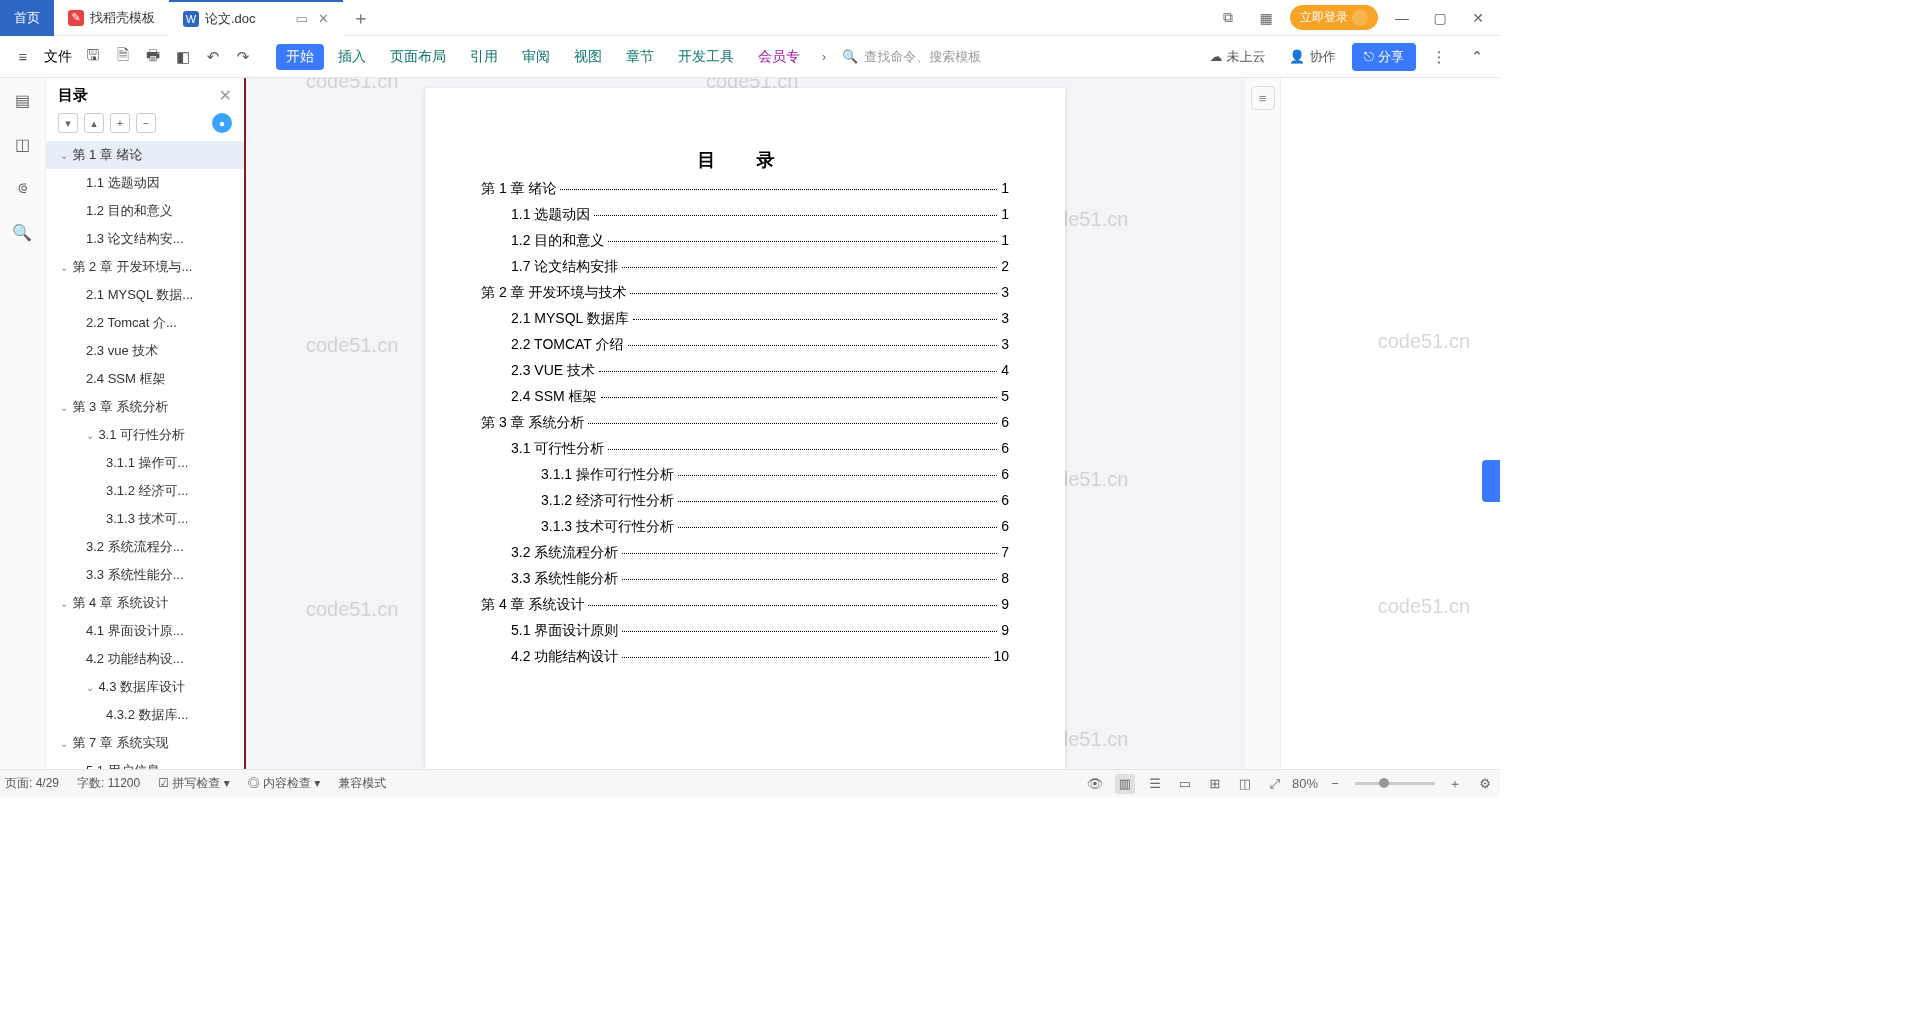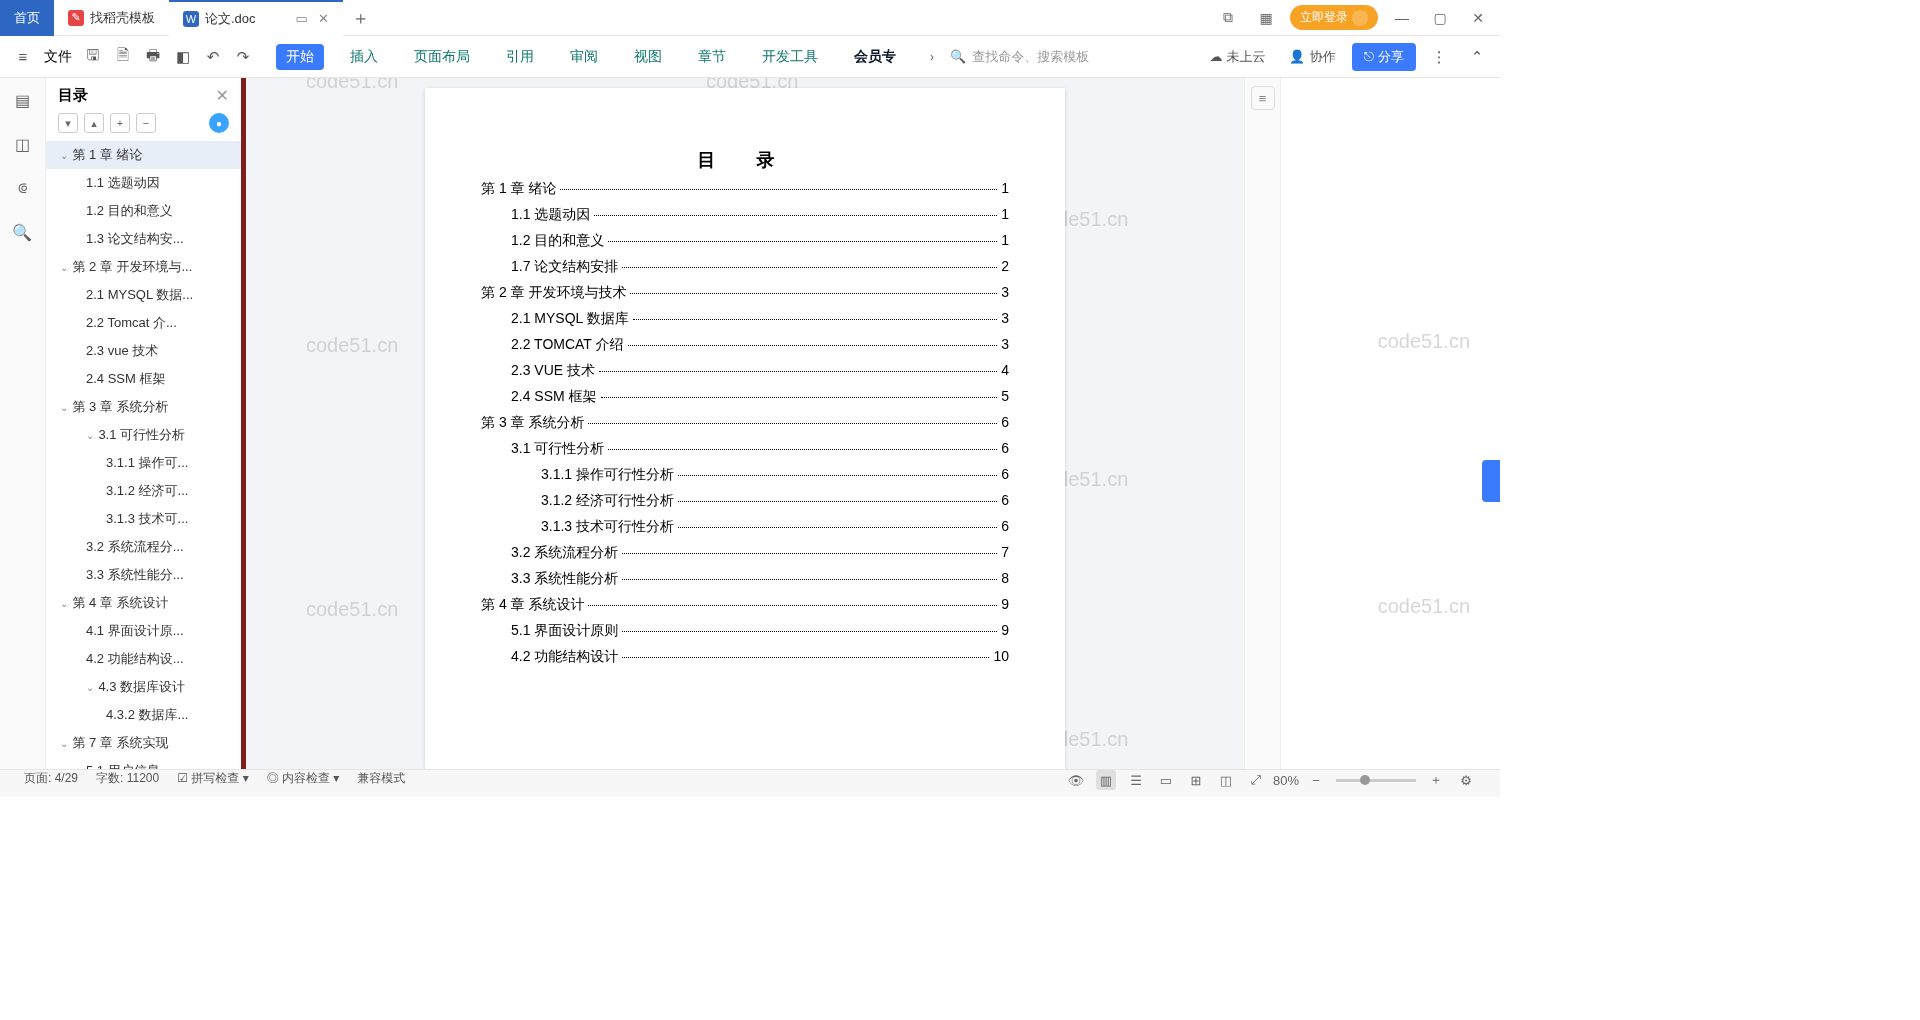--- a/index.html
+++ b/index.html
@@ -8,32 +8,32 @@
 .tab { height:36px; display:flex; align-items:center; padding:0 14px; font-size:13px; color:#333; cursor:pointer; position:relative; }
 .tab.home { background:#2d67c3; color:#ffffff; }
 .tab.active { background:#fff; border-top:2px solid #2d67c3; color:#333; }
 .tab-icon { width:16px; height:16px; margin-right:6px; display:inline-flex; align-items:center; justify-content:center; font-size:11px; }
 .tab-close { margin-left:10px; color:#888; font-size:13px; }
 .titlebar-right { margin-left:auto; display:flex; align-items:center; gap:10px; padding-right:8px; }
 .win-btn { width:28px; height:28px; display:flex; align-items:center; justify-content:center; color:#666; font-size:14px; cursor:pointer; }
 .login-btn { background:#f7a326; color:#fff; padding:4px 10px; border-radius:14px; font-size:12px; display:flex; align-items:center; gap:4px; }
 .toolbar { height:42px; display:flex; align-items:center; padding:0 8px; border-bottom:1px solid #e5e5e5; }
 .tool-ico { width:26px; height:26px; display:flex; align-items:center; justify-content:center; color:#555; margin:0 2px; cursor:pointer; font-size:15px; }
-.menus { display:flex; align-items:center; gap:16px; margin-left:18px; }
+.menus { display:flex; align-items:center; gap:4px; margin-left:18px; }
 .menu { font-size:14px; color:#0f766e; padding:4px 10px; cursor:pointer; }
 .menu.start { background:#3a7afe; color:#fff; border-radius:4px; }
-.menu.member { color:#0f172a;font-weight:bold; }
+.menu.member { color:#a21caf; }
 .search { margin-left:6px; padding:4px 10px; font-size:13px; color:#999; display:flex; align-items:center; gap:6px; }
 .toolbar-right { margin-left:auto; display:flex; align-items:center; gap:8px; }
 .rbtn { font-size:13px; color:#555; display:flex; align-items:center; gap:4px; padding:4px 8px; cursor:pointer; }
 .share-btn { background:#3a7afe; color:#fff; border-radius:4px; padding:5px 12px; font-size:13px; display:flex; align-items:center; gap:4px; }
 .main { display:flex; height:calc(100% - 36px - 42px - 28px); }
 .leftbar { width:46px; background:#fafafa; border-right:1px solid #eee; display:flex; flex-direction:column; align-items:center; padding-top:10px; gap:20px; }
 .sidebtn { width:24px; height:24px; display:flex; align-items:center; justify-content:center; color:#666; cursor:pointer; font-size:16px; }
-.outline { width:200px; border-right:5px solid #7f1d1d; background:#fff; display:flex; flex-direction:column; overflow:hidden; }
+.outline { width:200px; border-right:2px solid #7f1d1d; background:#fff; display:flex; flex-direction:column; overflow:hidden; }
 .outline-head { padding:8px 12px; display:flex; align-items:center; justify-content:space-between; }
 .outline-head h3 { font-size:15px; font-weight:600; }
 .outline-tools { display:flex; gap:6px; padding:0 12px 8px; align-items:center; }
 .ol-tool { width:20px; height:20px; border:1px solid #ccc; border-radius:3px; display:flex; align-items:center; justify-content:center; font-size:11px; color:#666; cursor:pointer; }
 .ol-ai { margin-left:auto; width:20px; height:20px; background:#3aa3ff; border-radius:50%; display:flex; align-items:center; justify-content:center; color:#fff; font-size:10px; }
 .outline-list { flex:1; overflow-y:auto; font-size:13px; color:#333; }
 .ol-item { padding:5px 8px 5px 14px; display:flex; align-items:center; cursor:pointer; white-space:nowrap; overflow:hidden; text-overflow:ellipsis; }
 .ol-item.sel { background:#e8eef8; }
 .ol-item.l1 { padding-left:14px; }
 .ol-item.l2 { padding-left:40px; }
@@ -47,21 +47,21 @@
 .toc-line.l2 { padding-left:30px; }
 .toc-line.l3 { padding-left:60px; }
 .toc-text { white-space:nowrap; }
 .toc-dots { flex:1; border-bottom:1.5px dotted #000; margin:0 4px; position:relative; top:-3px; }
 .toc-pg { white-space:nowrap; }
 .watermark { position:absolute; color:#b6b6b6; font-size:20px; opacity:0.55; pointer-events:none; font-family:sans-serif; }
 .overlay-text { position:absolute; color:#e33; font-size:28px; font-family:sans-serif; top:318px; left:50%; transform:translateX(-50%); white-space:nowrap; }
 .right-rail { width:36px; background:#fafafa; border-left:1px solid #eee; display:flex; flex-direction:column; align-items:center; padding-top:8px; }
 .rail-btn { width:24px; height:24px; border:1px solid #ddd; border-radius:4px; display:flex; align-items:center; justify-content:center; color:#888; font-size:13px; cursor:pointer; }
 .rightpanel { width:220px; background:#fff; border-left:1px solid #eee; }
-.statusbar { height:28px; background:#f7f7f7; border-top:1px solid #e5e5e5; display:flex; align-items:flex-start; font-size:12px; color:#555; padding:0 24px; gap:18px; }
+.statusbar { height:28px; background:#f7f7f7; border-top:1px solid #e5e5e5; display:flex; align-items:center; font-size:12px; color:#555; padding:0 5px; gap:18px; }
 .sb-right { margin-left:auto; display:flex; align-items:center; gap:10px; }
 .sb-ico { width:20px; height:20px; display:flex; align-items:center; justify-content:center; color:#666; cursor:pointer; font-size:13px; }
 .sb-ico.sel { background:#e0e0e0; border-radius:3px; }
 .feedback-tab { position:absolute; right:0; top:460px; width:18px; height:42px; background:#3a7afe; border-radius:4px 0 0 4px; }
 .addtab { width:36px; display:flex; align-items:center; justify-content:center; font-size:18px; color:#666; cursor:pointer; }
 .chevnav { color:#666; font-size:12px; margin-left:8px; }
 </style>
 </head>
 <body>
 

